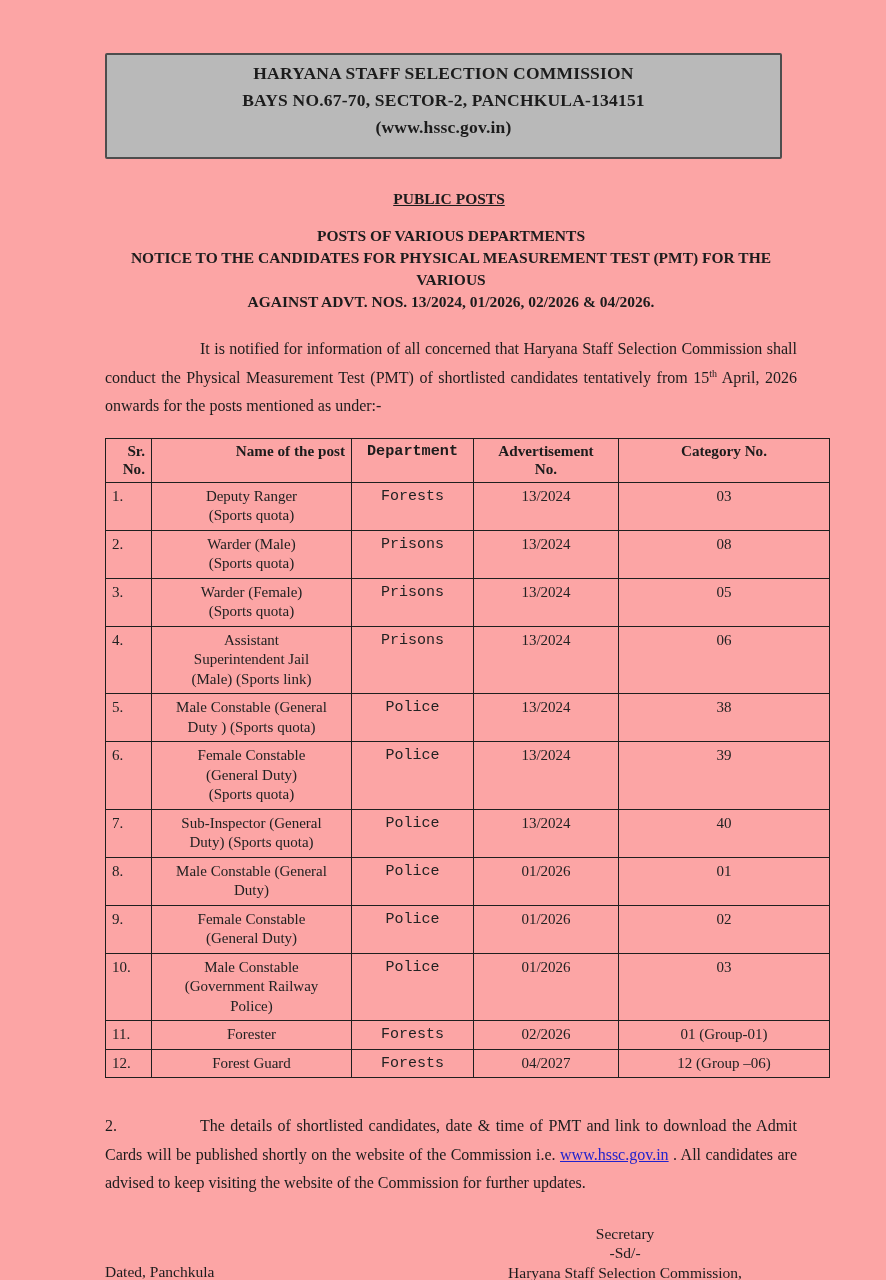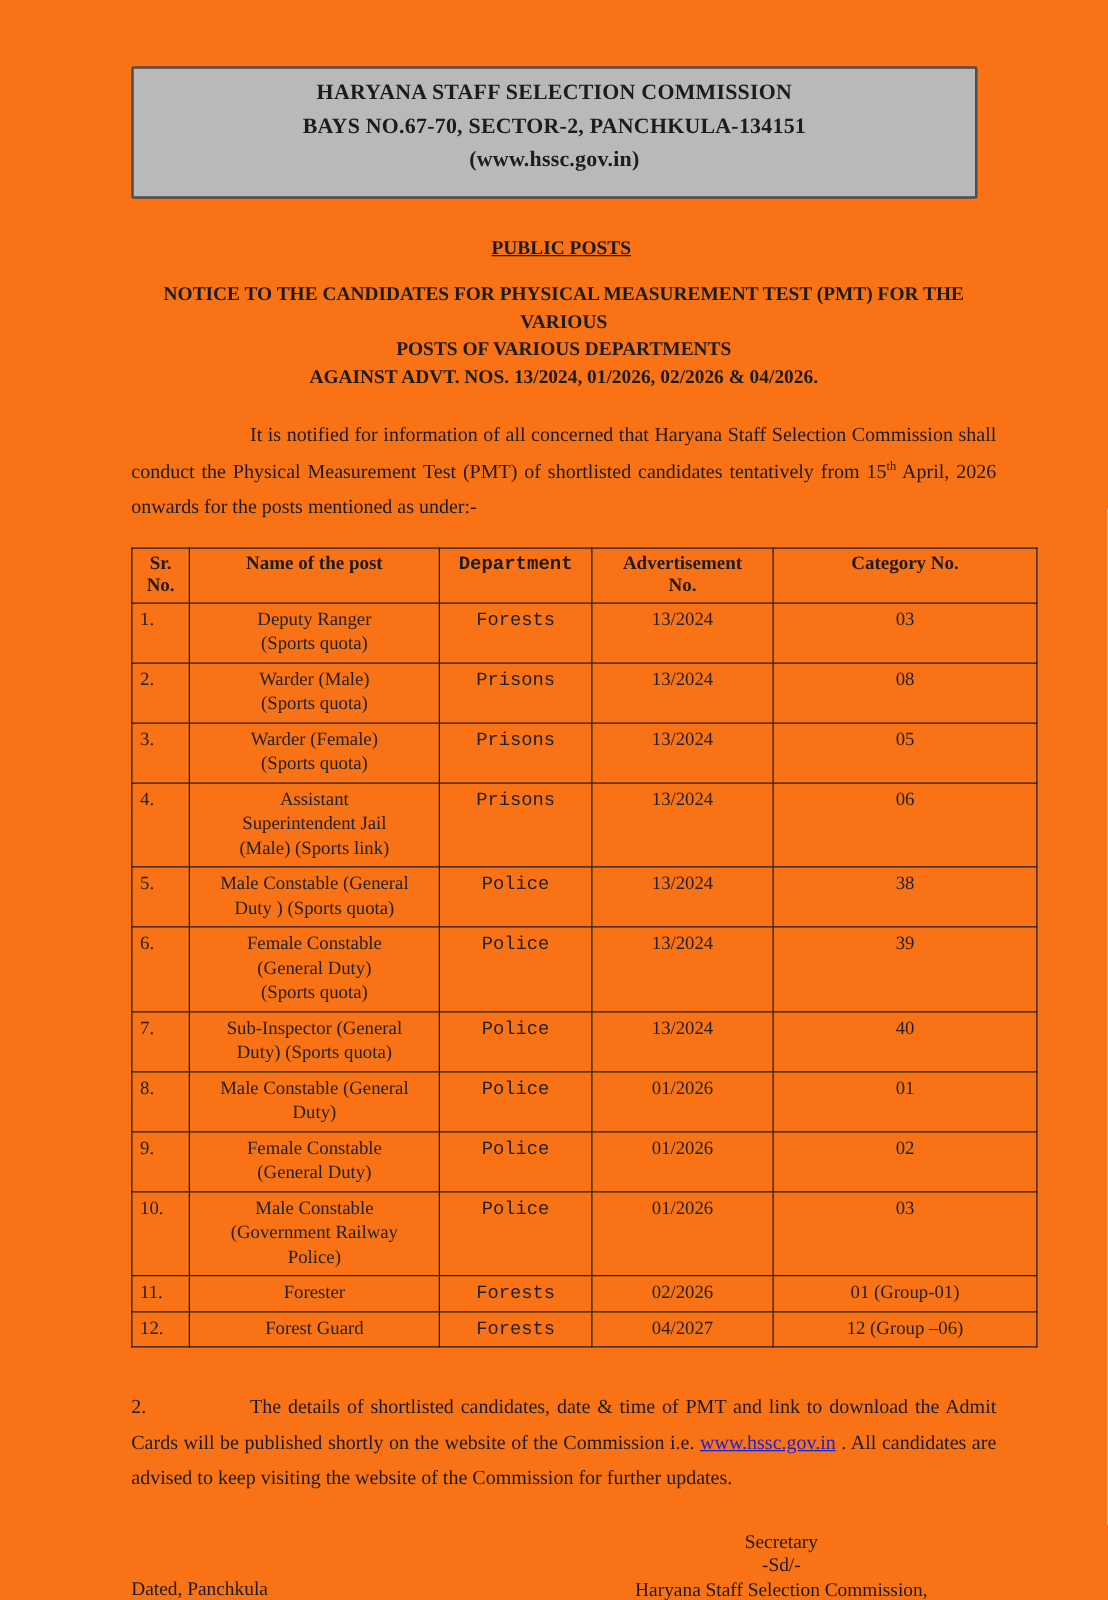--- a/index.html
+++ b/index.html
@@ -1,21 +1,21 @@
 <!DOCTYPE html>
 <html><head>
 <meta charset="utf-8">
 <style>
   * { margin: 0; padding: 0; box-sizing: border-box; }
   html, body { background: #e9e9e9; }
   .page {
     width: 886px;
     height: 1280px;
     margin: 0 auto;
-    background: #f97316;
+    background: #fca5a5;
     position: relative;
     font-family: "Liberation Serif", "DejaVu Serif", serif;
     color: #1c1c1c;
     overflow: hidden;
   }
   .content {
     position: absolute;
     left: 105px;
     top: 0;
     width: 692px;
@@ -90,21 +90,21 @@
     font-size: 15.2px;
     line-height: 18.5px;
     padding-top: 3px;
     padding-bottom: 3px;
   }
   .col-sr       { width: 46px;  text-align: left; padding-left: 10px; }
   .col-name     { width: 200px; text-align: center; padding-left: 8px; }
   .col-dept     { width: 122px; text-align: center; font-family: Liberation Mono, monospace; }
   .col-advt     { width: 145px; text-align: center; }
   .col-category { width: 211px; text-align: center; }
-  th.col-sr, th.col-name { text-align: center; }
+  th.col-sr, th.col-name { text-align: right; }
   td { color: #222; }
   
   .sig-row {
     margin-top: 26px;
     display: flex;
     justify-content: space-between;
     align-items: flex-end;
     font-size: 15.5px;
   }
   .dated { line-height: 20px; }
@@ -124,22 +124,22 @@
       <div>HARYANA STAFF SELECTION COMMISSION</div>
       <div>BAYS NO.67-70, SECTOR-2, PANCHKULA-134151</div>
       <div>(www.hssc.gov.in)</div>
     </div>
 
     <div class="title">
       <span class="u">PUBLIC POSTS</span>
     </div>
 
     <div class="subtitle">
+      <div>POSTS OF VARIOUS DEPARTMENTS</div>
       <div>NOTICE TO THE CANDIDATES FOR PHYSICAL MEASUREMENT TEST (PMT) FOR THE VARIOUS</div>
-      <div>POSTS OF VARIOUS DEPARTMENTS</div>
       <div>AGAINST ADVT. NOS.  13/2024, 01/2026, 02/2026 &amp; 04/2026.</div>
     </div>
 
     <p class="body-para para1"><span>It is notified for information of all concerned that Haryana Staff Selection Commission shall conduct the Physical Measurement Test (PMT) of shortlisted candidates tentatively from  15</span><sup>th</sup><span> April, 2026 onwards for the  posts mentioned as under:-</span></p>
 
     <table class="posts">
       <thead>
         <tr>
           <th class="col-sr">Sr.
 No.</th>

